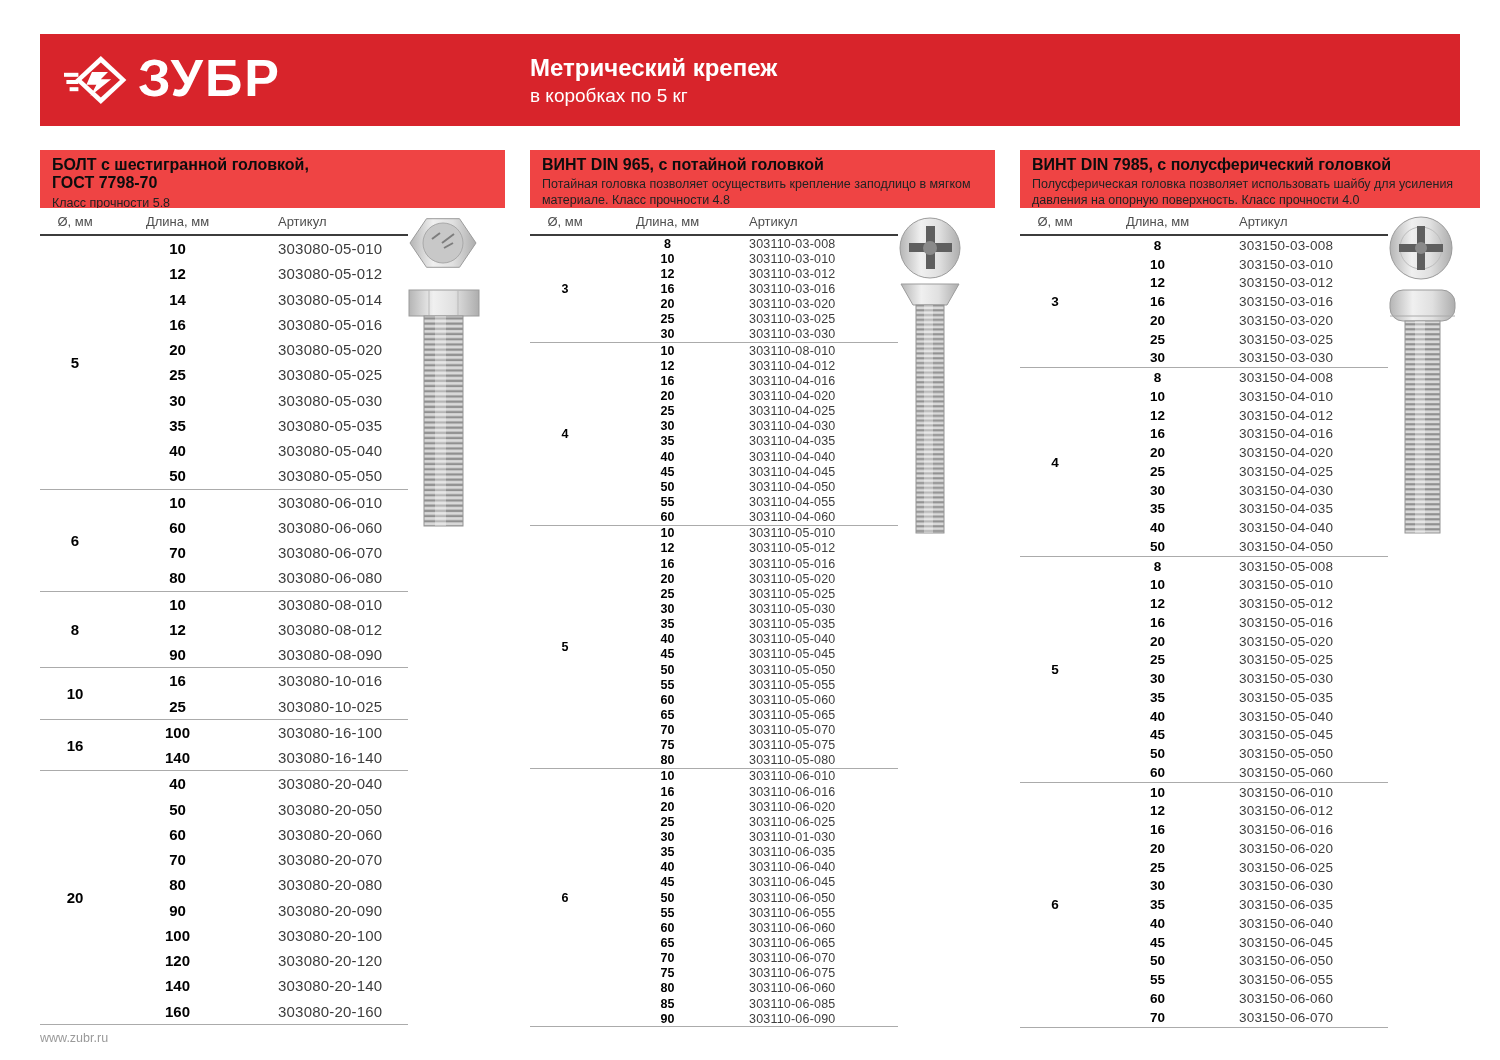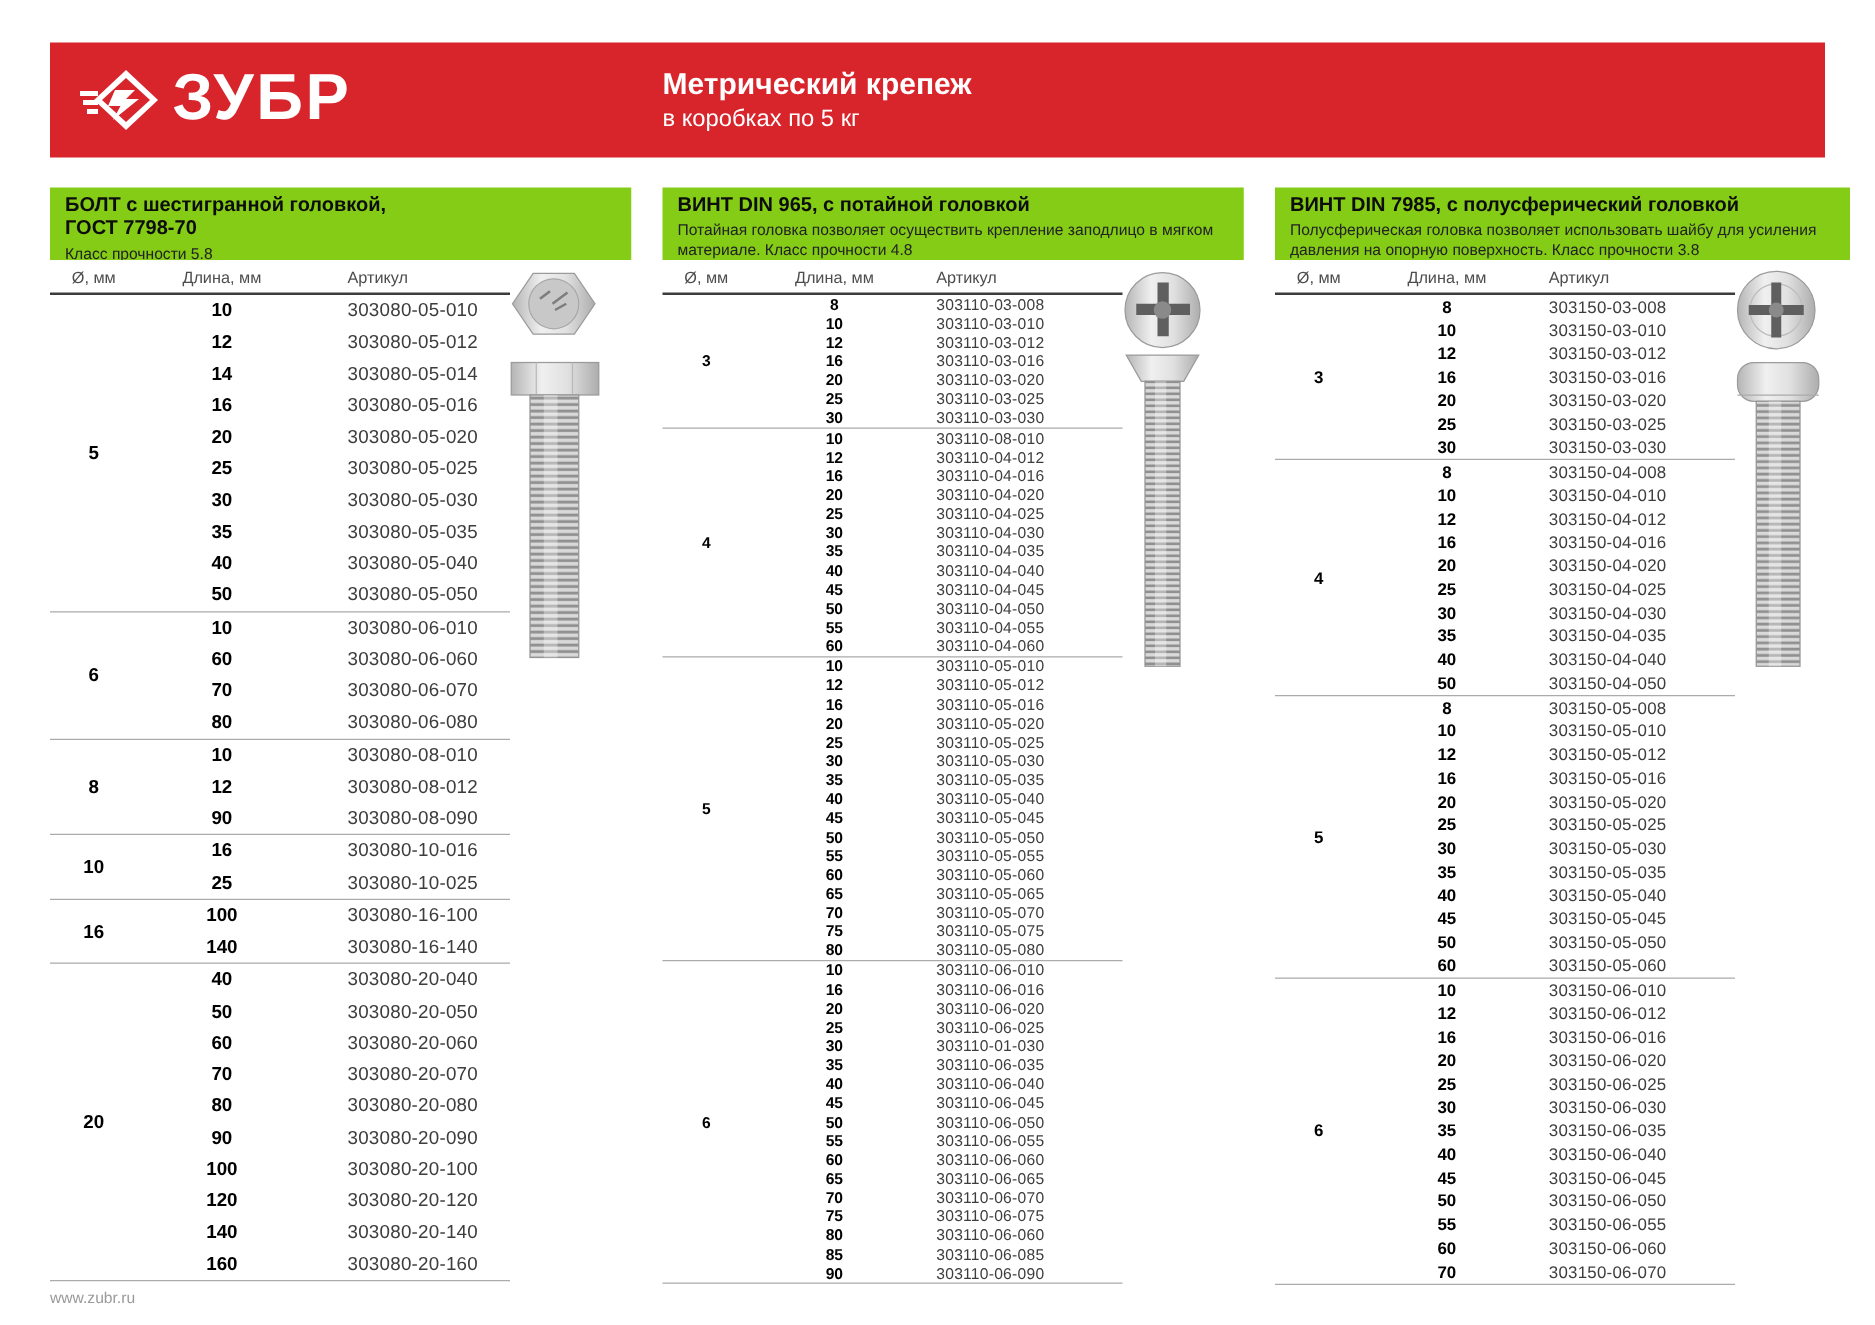--- a/index.html
+++ b/index.html
@@ -12,21 +12,21 @@
   .logo{position:absolute;left:24px;top:50%;transform:translateY(-50%);display:flex;align-items:center;gap:10px;}
   .logo-text{color:#fff;font-size:52px;font-weight:bold;letter-spacing:2px;line-height:1;padding-bottom:4px;}
   .title-block{position:absolute;left:490px;top:20px;color:#fff;}
   .title-block .main-title{margin:0;font-size:24px;font-weight:bold;line-height:1.15;}
   .title-block .subtitle{font-size:19px;margin-top:3px;font-weight:normal;}
   
   .product{position:absolute;top:150px;}
   .t1{left:40px;width:465px;--rh:25.26px;--fs:15px;--artpad:33px;}
   .t2{left:530px;width:465px;--rh:15.15px;--fs:12.5px;--artpad:14px;}
   .t3{left:1020px;width:460px;--rh:18.76px;--fs:13.5px;--artpad:14px;}
-  .prod-head{background:#84cc16;height:58px;padding:6px 12px;box-sizing:border-box;overflow:hidden;}
+  .prod-head{background:#ef4444;height:58px;padding:6px 12px;box-sizing:border-box;overflow:hidden;}
   .prod-title{font-size:16px;font-weight:bold;line-height:1.15;color:#0d0d0d;}
   .prod-desc{font-size:12.5px;line-height:1.28;color:#222;margin-top:2px;}
   .table-wrap{width:368px;}
   .thead{display:flex;height:26px;align-items:center;border-bottom:2px solid #3c3c3c;color:#4d4d4d;font-size:13px;}
   .th-d{width:70px;text-align:center;}
   .th-l{width:135px;text-align:center;}
   .th-a{flex:1;padding-left:var(--artpad);}
   .group{display:flex;border-bottom:1px solid #ababab;}
   .dcell{width:70px;display:flex;align-items:center;justify-content:center;font-weight:bold;font-size:var(--fs);color:#000;}
   .grows{flex:1;}
@@ -518,21 +518,21 @@
     <polygon points="13,72 71,72 59,93 25,93" fill="url(#met2)" stroke="#9b9b9b"></polygon>
     <rect x="28" y="93" width="28" height="228" fill="url(#thr2)" stroke="#949494"></rect>
     <rect x="36" y="93" width="9" height="228" fill="#ffffff" opacity="0.35"></rect>
   </svg></div>
     </section>
     <section class="product t3">
       <div class="prod-head">
         <div class="prod-title">
           <div class="title-line">ВИНТ DIN 7985, с полусферический головкой</div>
         </div>
-        <div class="prod-desc">Полусферическая головка позволяет использовать шайбу для усиления давления на опорную поверхность. Класс прочности 3.8</div>
+        <div class="prod-desc">Полусферическая головка позволяет использовать шайбу для усиления давления на опорную поверхность. Класс прочности 4.0</div>
       </div>
       <div class="table-wrap">
         <div class="thead">
           <span class="th-d">Ø, мм</span>
           <span class="th-l">Длина, мм</span>
           <span class="th-a">Артикул</span>
         </div>
         <div class="group">
           <div class="dcell">3</div>
           <div class="grows">

